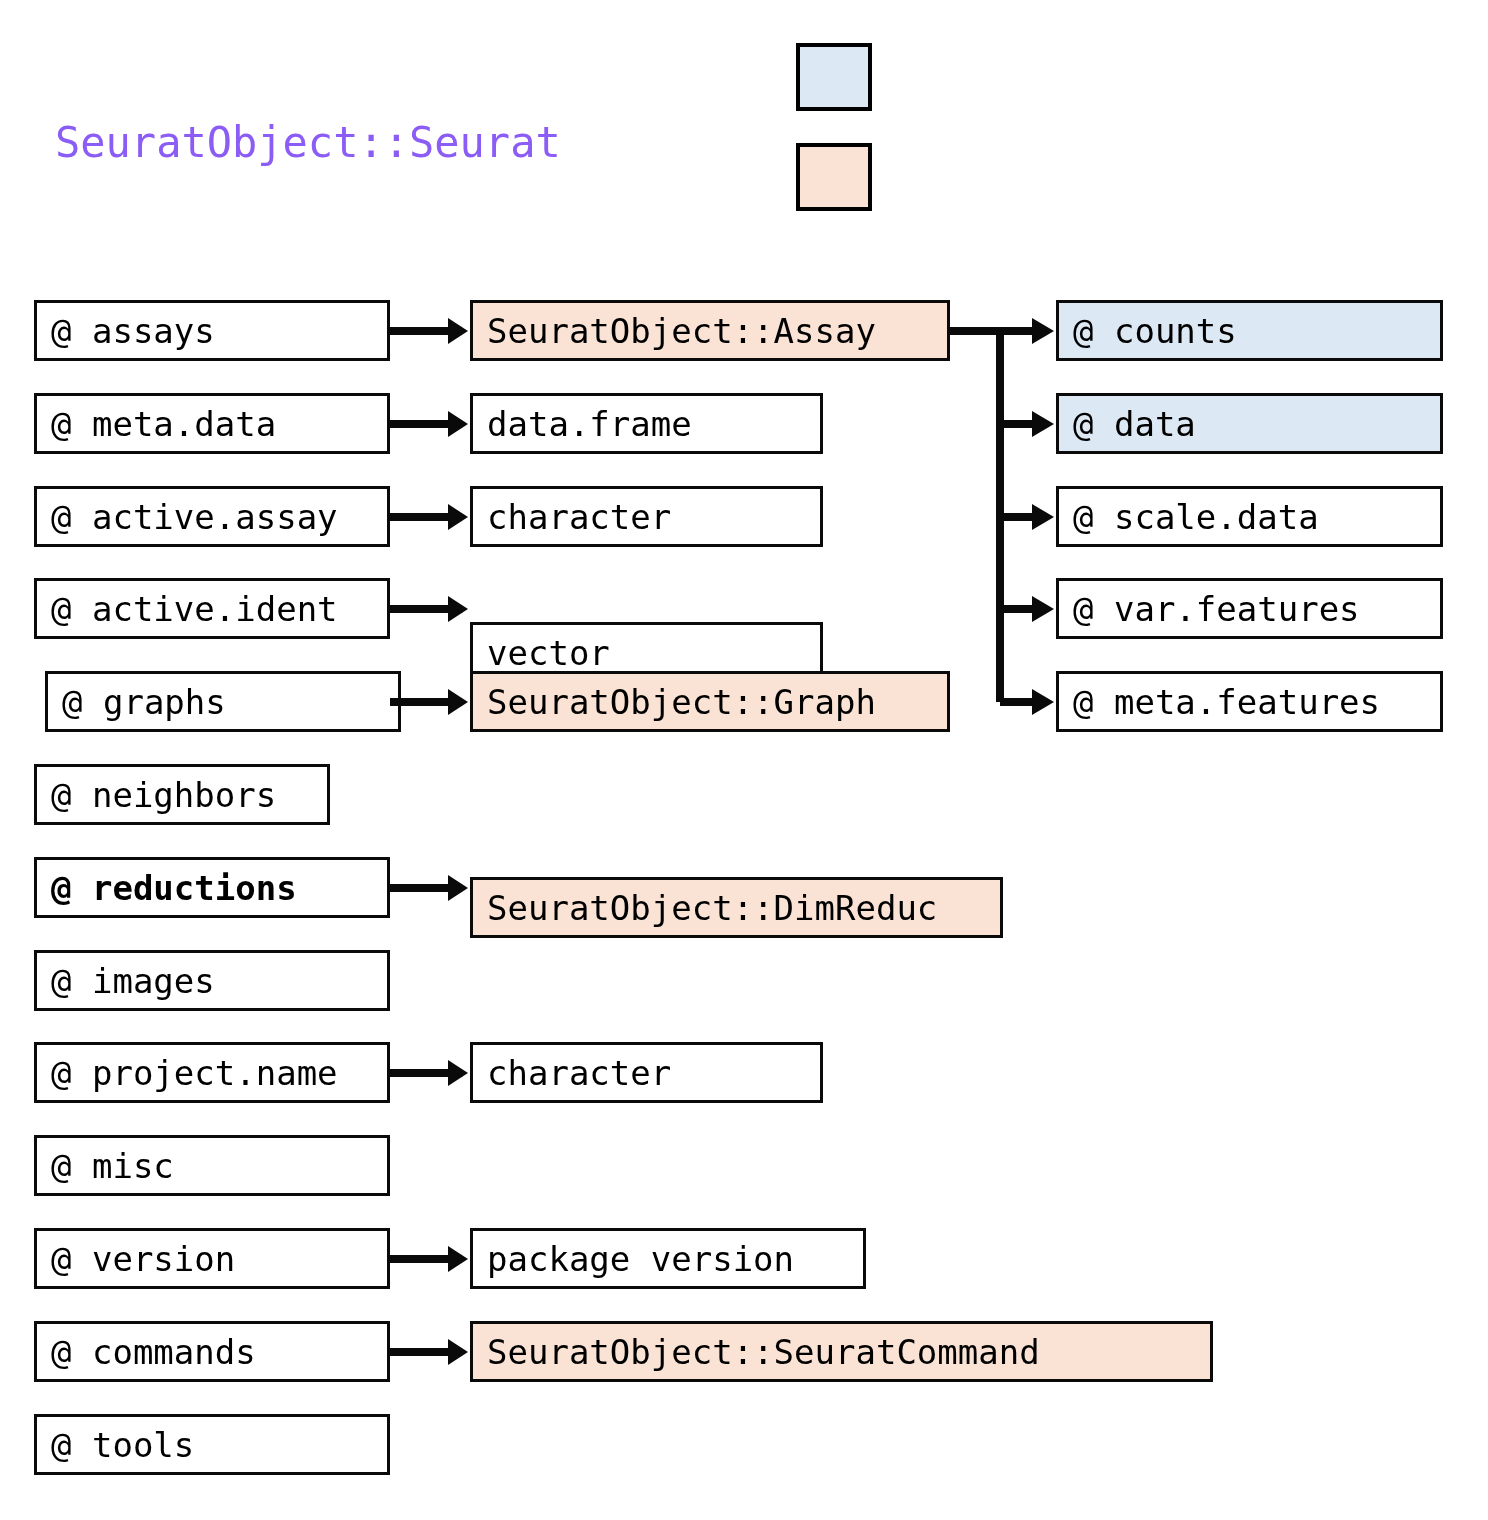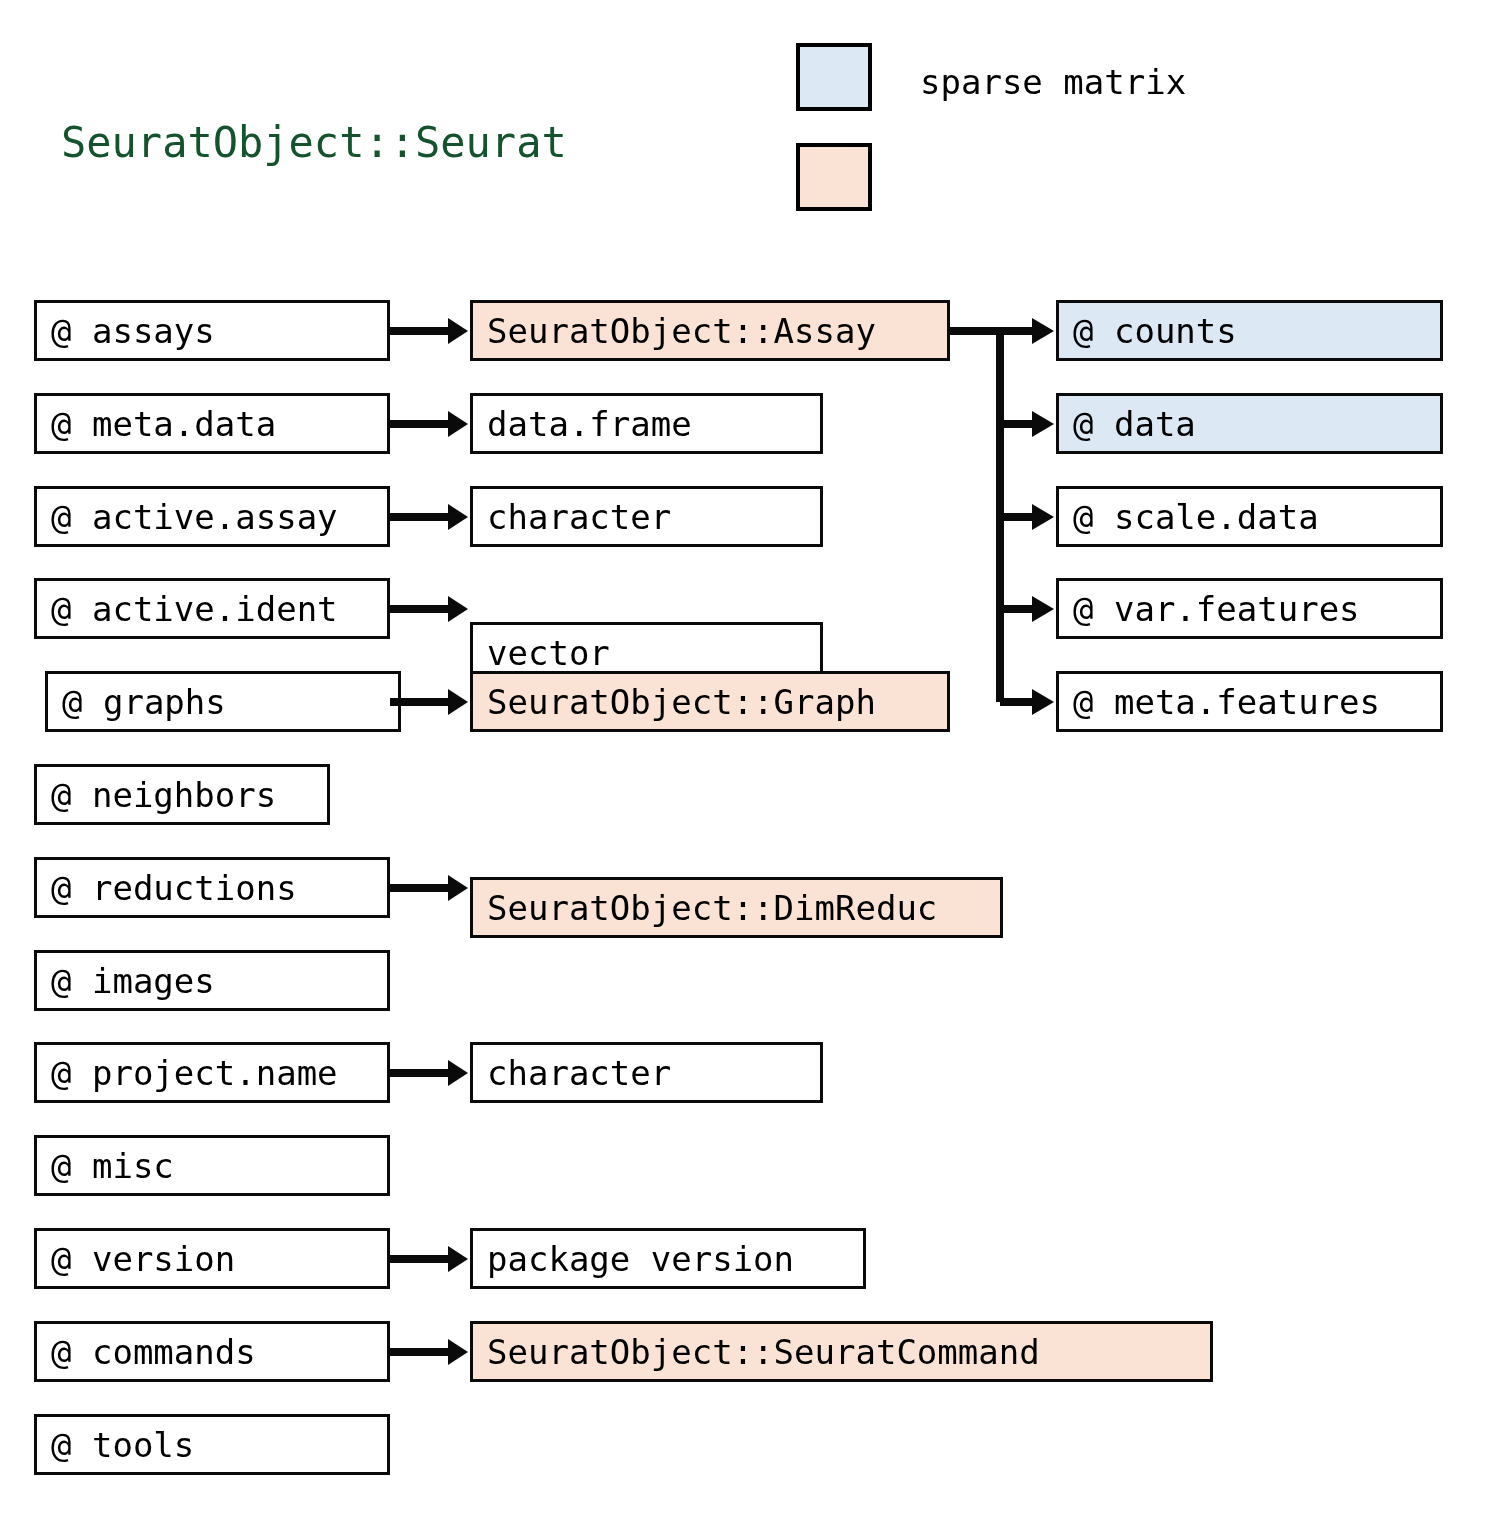--- a/index.html
+++ b/index.html
@@ -3,22 +3,22 @@
 <meta charset="utf-8">
 <style>
   html,body{margin:0;padding:0;background:#ffffff;}
   body{width:1488px;height:1520px;position:relative;overflow:hidden;
        font-family:"DejaVu Sans Mono","Liberation Mono",monospace;}
 
   .canvas{position:absolute;left:0;top:0;width:1488px;height:1520px;}
 
   
   #page-title{
-    position:absolute;left:61px;top:118px;
-    font-size:42px;color:#14532d;white-space:pre;letter-spacing:0px;
+    position:absolute;left:55px;top:118px;
+    font-size:42px;color:#8b5cf6;white-space:pre;letter-spacing:0px;
   }
 
   
   .legend-swatch{
     position:absolute;width:76px;height:68px;border:4px solid #000;box-sizing:border-box;
   }
   #legend-swatch-sparse{left:796px;top:43px;}
   #legend-swatch-list{left:796px;top:143px;}
   .legend-label{
     position:absolute;left:920px;font-size:34px;color:#000;white-space:pre;
@@ -48,21 +48,20 @@
   svg.trunk{position:absolute;left:0;top:0;overflow:visible;}
 </style>
 </head>
 <body>
 
 <div class="canvas">
 
   <div id="page-title">SeuratObject::Seurat</div>
 
   <div id="legend-swatch-sparse" class="legend-swatch" style="background:#dce8f4"></div>
-  <div id="legend-label-sparse" class="legend-label">sparse matrix</div>
 
   <div id="legend-swatch-list" class="legend-swatch" style="background:#fae3d4"></div>
 
   <div id="graph-layer">
       <div class="node" style="left: 34px; top: 300px; width: 356px;"><span>@ assays</span></div>
       <div class="node list" style="left: 470px; top: 300px; width: 480px;"><span>SeuratObject::Assay</span></div>
       <div class="arrow-line" style="left: 390px; top: 327px; width: 60px; height: 8px;"></div>
       <div class="arrow-head" style="left: 448px; top: 318px;"></div>
       <div class="node" style="left: 34px; top: 393px; width: 356px;"><span>@ meta.data</span></div>
       <div class="node" style="left: 470px; top: 393px; width: 353px;"><span>data.frame</span></div>
@@ -74,21 +73,21 @@
       <div class="arrow-head" style="left: 448px; top: 504px;"></div>
       <div class="node" style="left: 34px; top: 578px; width: 356px;"><span>@ active.ident</span></div>
       <div class="node" style="left: 470px; top: 578px; width: 353px; margin-top: 44px;"><span>vector</span></div>
       <div class="arrow-line" style="left: 390px; top: 605px; width: 60px; height: 8px;"></div>
       <div class="arrow-head" style="left: 448px; top: 596px;"></div>
       <div class="node" style="left: 45px; top: 671px; width: 356px;"><span>@ graphs</span></div>
       <div class="node list" style="left: 470px; top: 671px; width: 480px;"><span>SeuratObject::Graph</span></div>
       <div class="arrow-line" style="left: 390px; top: 698px; width: 60px; height: 8px;"></div>
       <div class="arrow-head" style="left: 448px; top: 689px;"></div>
       <div class="node" style="left: 34px; top: 764px; width: 296px; text-align: right;"><span>@ neighbors</span></div>
-      <div class="node" style="left: 34px; top: 857px; width: 356px;"><span>@ reductions</span></div>
+      <div class="node" style="left: 34px; top: 857px; width: 356px; font-weight: bold;"><span>@ reductions</span></div>
       <div class="node list" style="left: 470px; top: 857px; width: 533px; margin-top: 20px;"><span>SeuratObject::DimReduc</span></div>
       <div class="arrow-line" style="left: 390px; top: 884px; width: 60px; height: 8px;"></div>
       <div class="arrow-head" style="left: 448px; top: 875px;"></div>
       <div class="node" style="left: 34px; top: 950px; width: 356px;"><span>@ images</span></div>
       <div class="node" style="left: 34px; top: 1042px; width: 356px;"><span>@ project.name</span></div>
       <div class="node" style="left: 470px; top: 1042px; width: 353px;"><span>character</span></div>
       <div class="arrow-line" style="left: 390px; top: 1069px; width: 60px; height: 8px;"></div>
       <div class="arrow-head" style="left: 448px; top: 1060px;"></div>
       <div class="node" style="left: 34px; top: 1135px; width: 356px;"><span>@ misc</span></div>
       <div class="node" style="left: 34px; top: 1228px; width: 356px;"><span>@ version</span></div>

